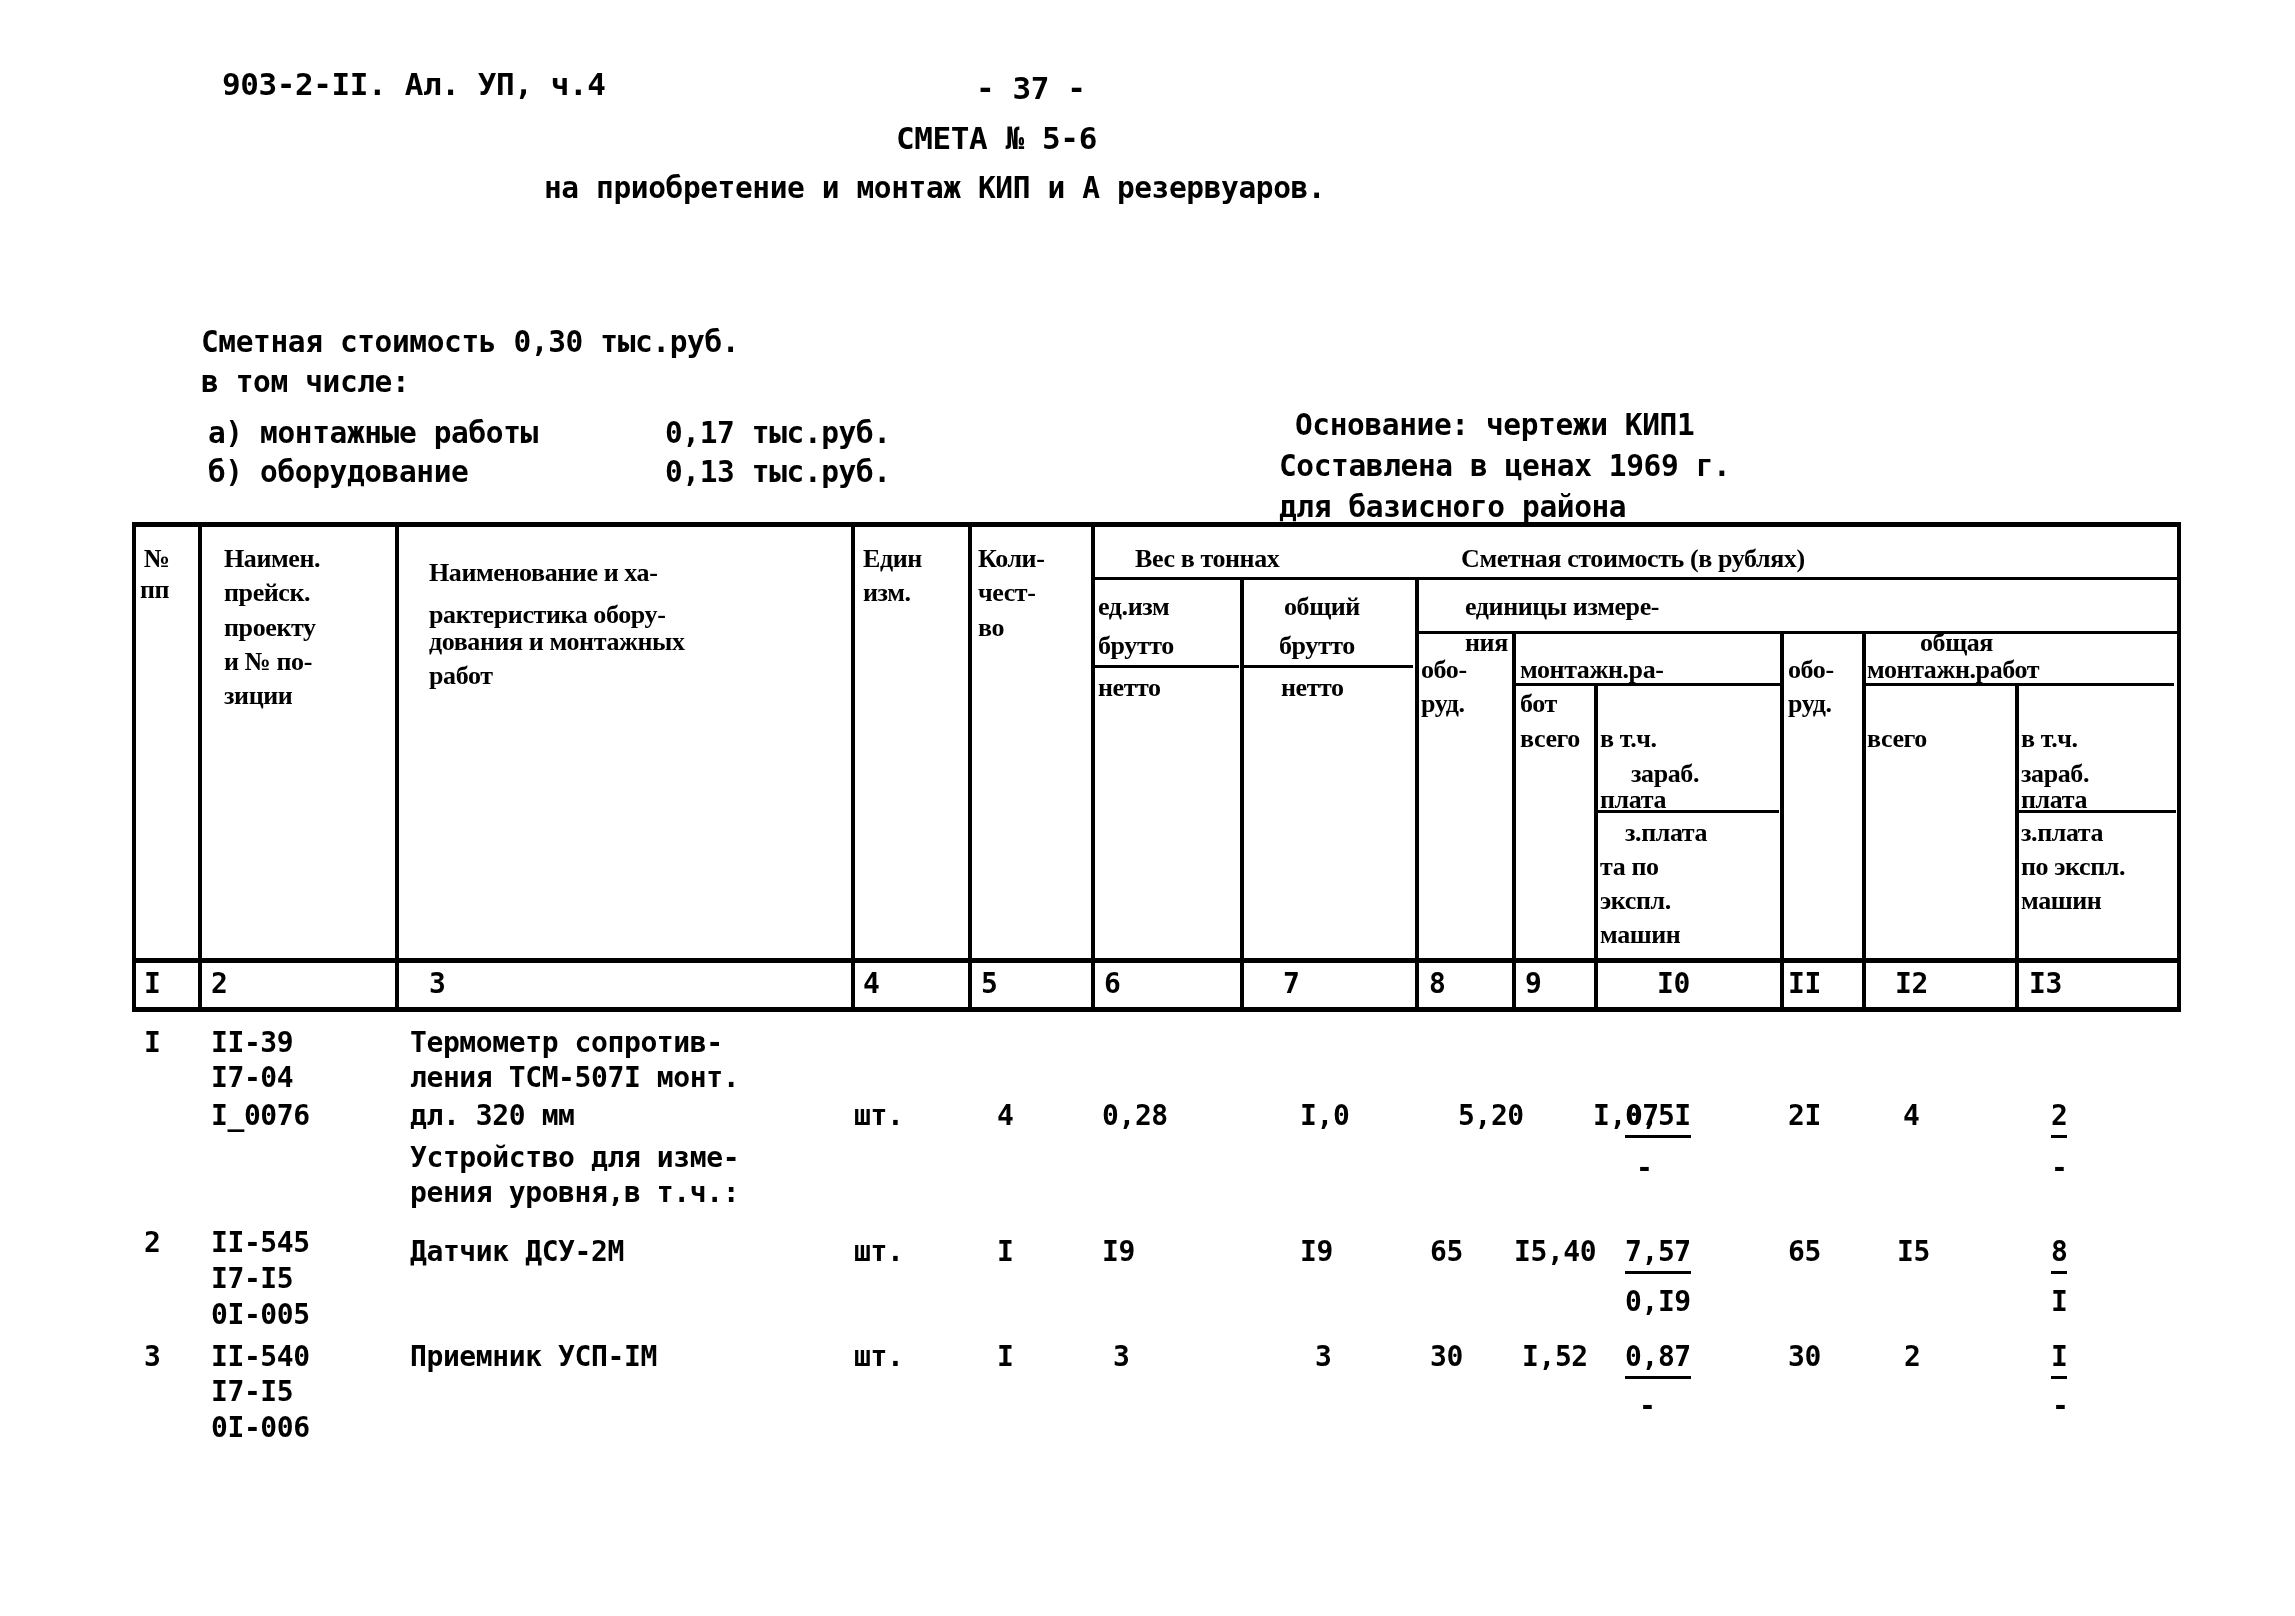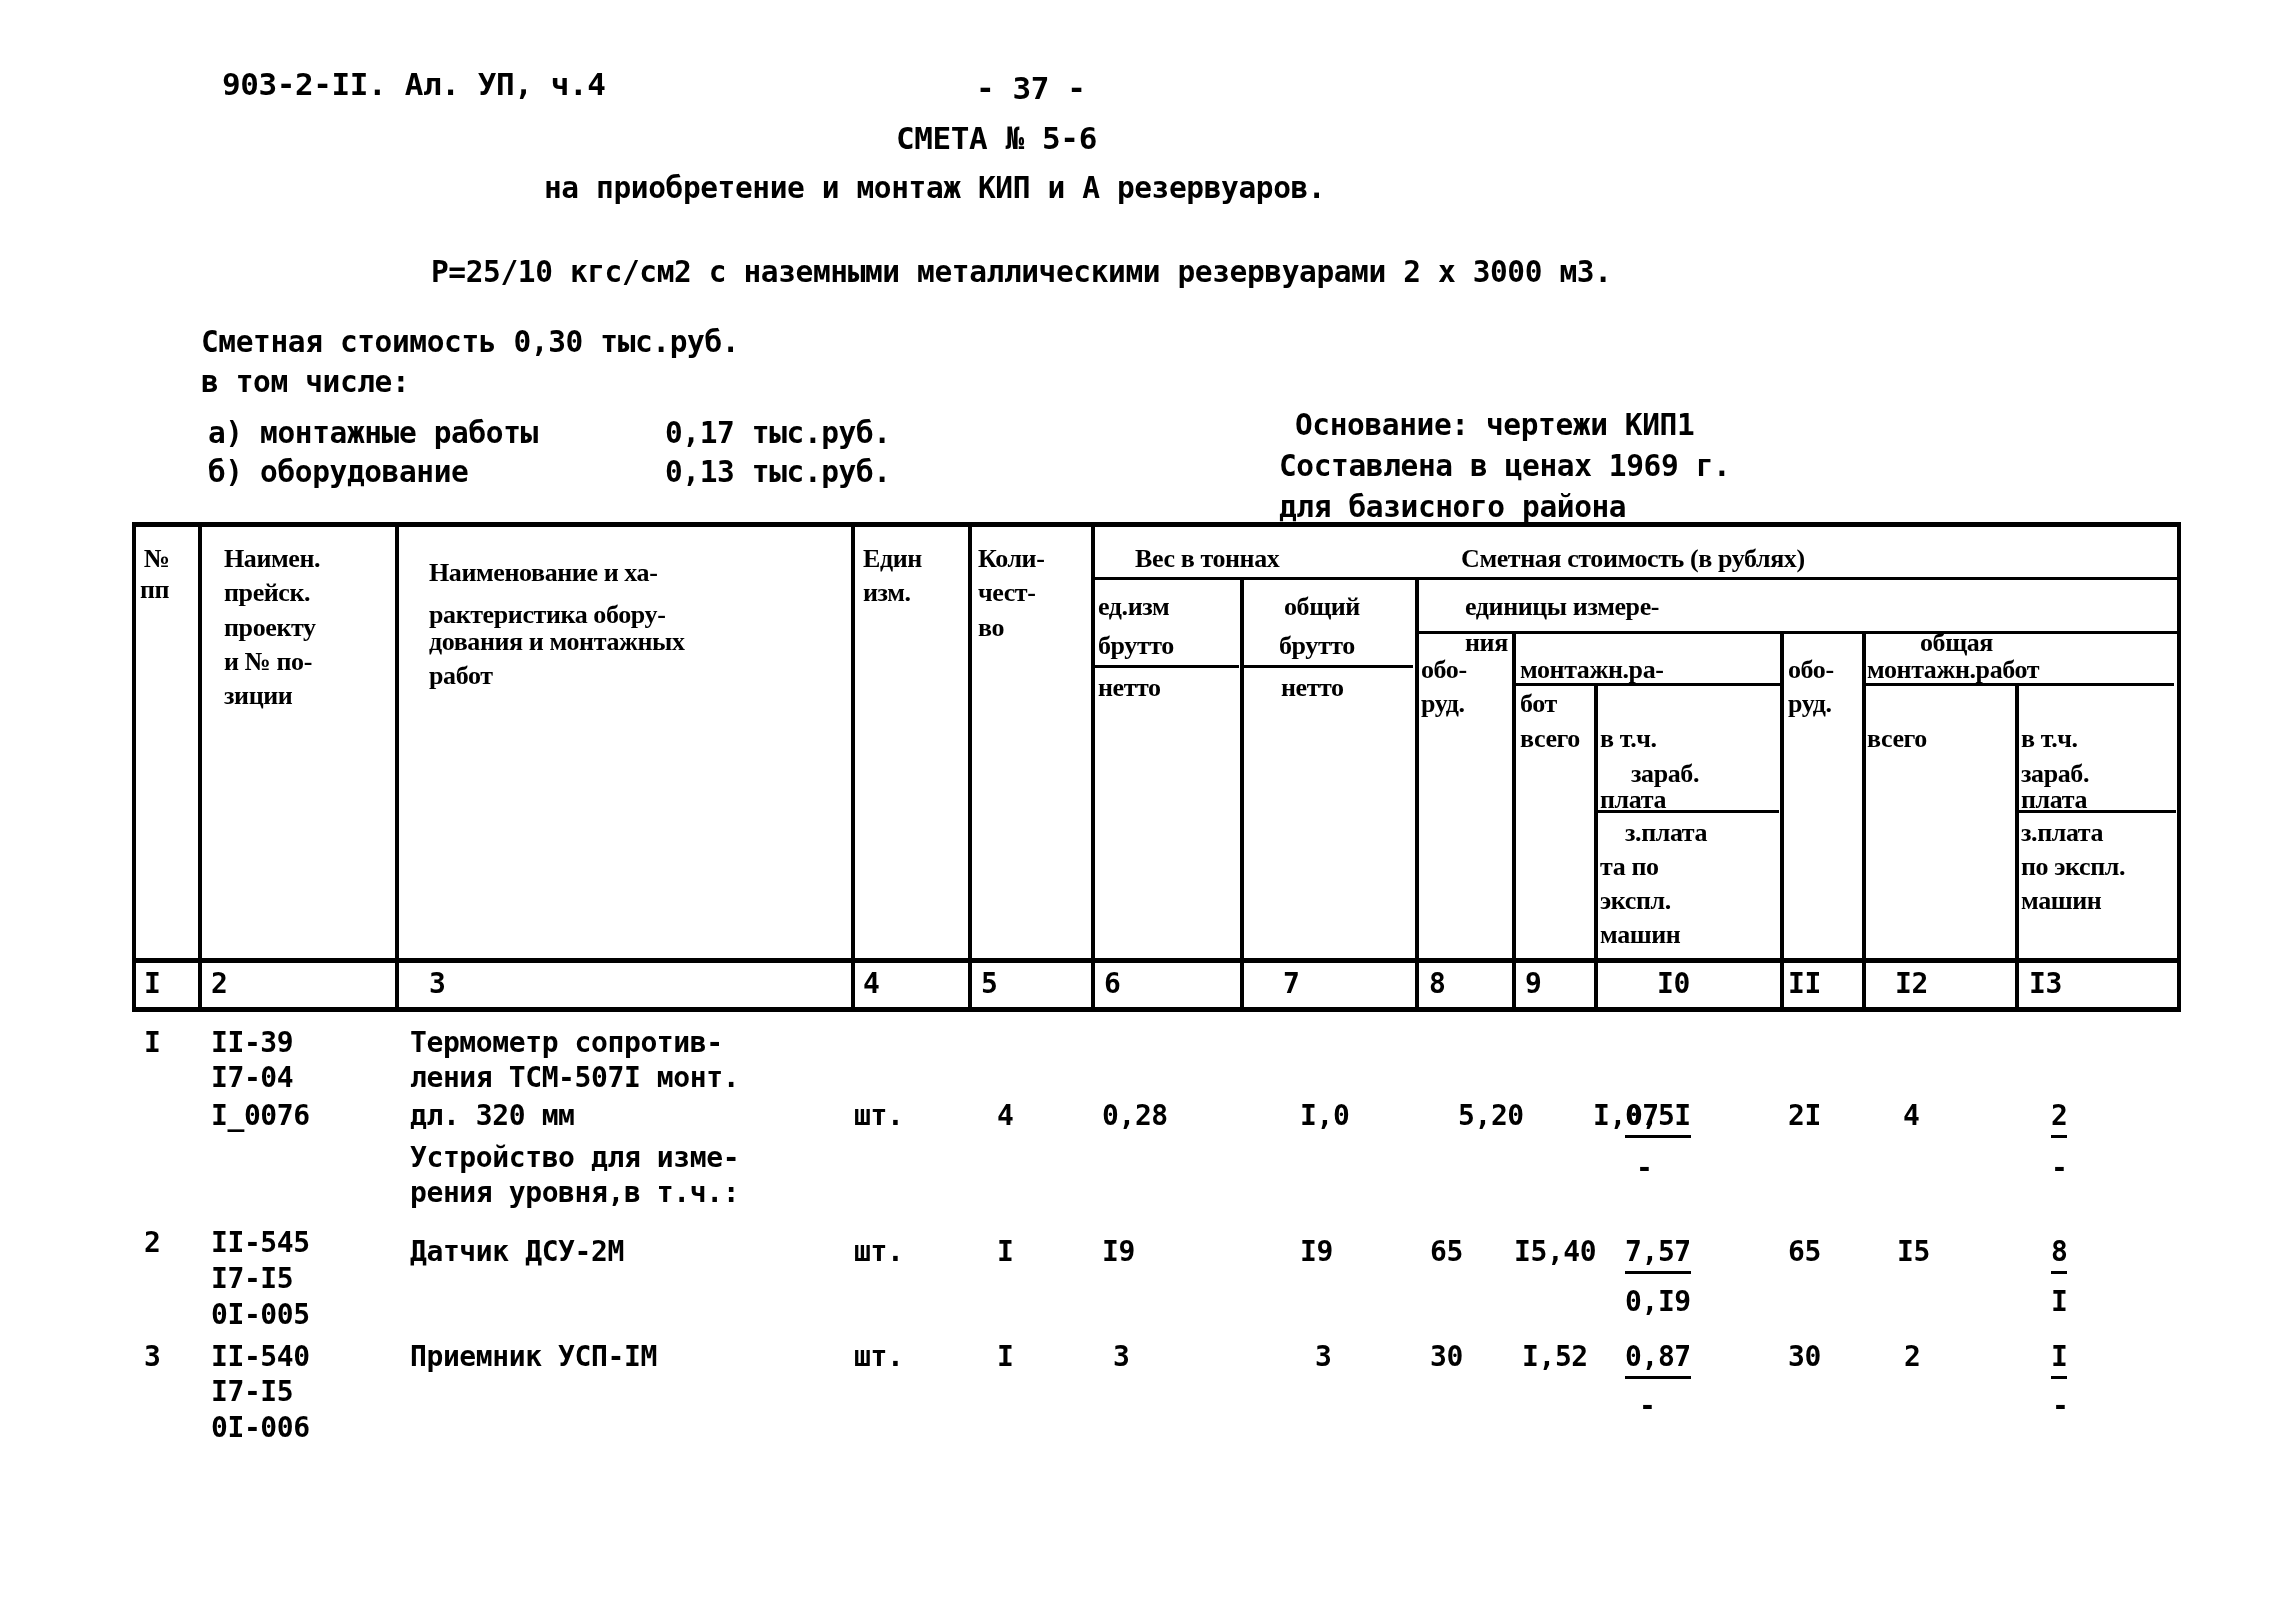--- a/index.html
+++ b/index.html
@@ -74,21 +74,20 @@
 </style>
 </head>
 <body>
 
 <div class="page">
 
   <div class="mono" id="doc-code">903-2-II. Ал. УП, ч.4</div>
   <div class="mono" id="page-no">- 37 -</div>
   <div class="mono" id="smeta-title">СМЕТА № 5-6</div>
   <div class="mono" id="subtitle-1">на приобретение и монтаж КИП и А резервуаров.</div>
-  <div class="mono" id="subtitle-3">Р=25/10 кгс/см2 с наземными металлическими резервуарами 2 х 3000 м3.</div>
 
   <div class="mono" id="cost-total">Сметная стоимость 0,30 тыс.руб.</div>
   <div class="mono" id="cost-incl">в том числе:</div>
   <div class="mono" id="cost-a-label">а) монтажные работы</div>
   <div class="mono" id="cost-a-value">0,17 тыс.руб.</div>
   <div class="mono" id="cost-b-label">б) оборудование</div>
   <div class="mono" id="cost-b-value">0,13 тыс.руб.</div>
 
   <div class="mono" id="basis-1">Основание: чертежи КИП1</div>
   <div class="mono" id="basis-2">Составлена в ценах 1969 г.</div>

